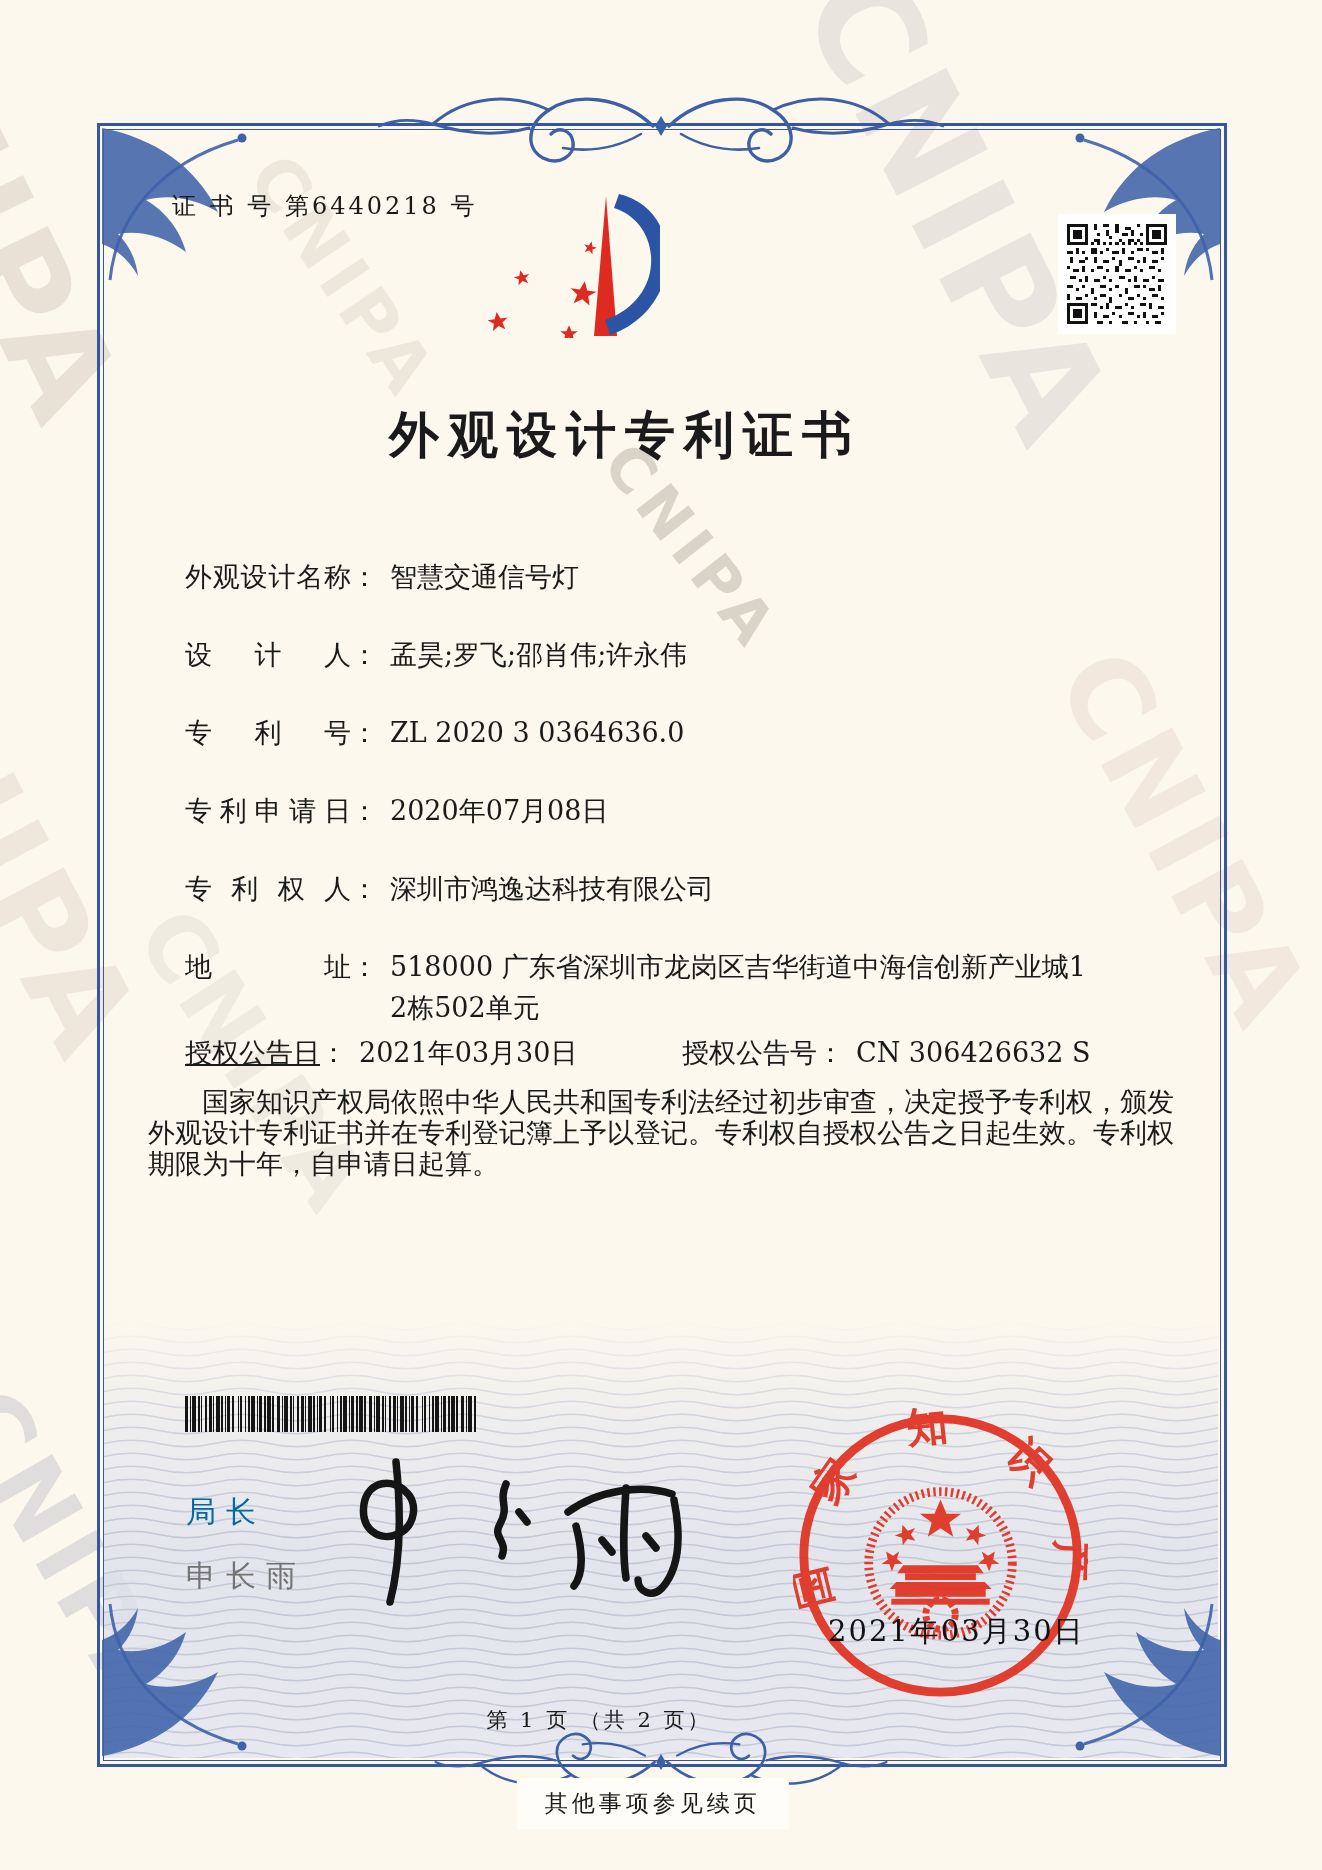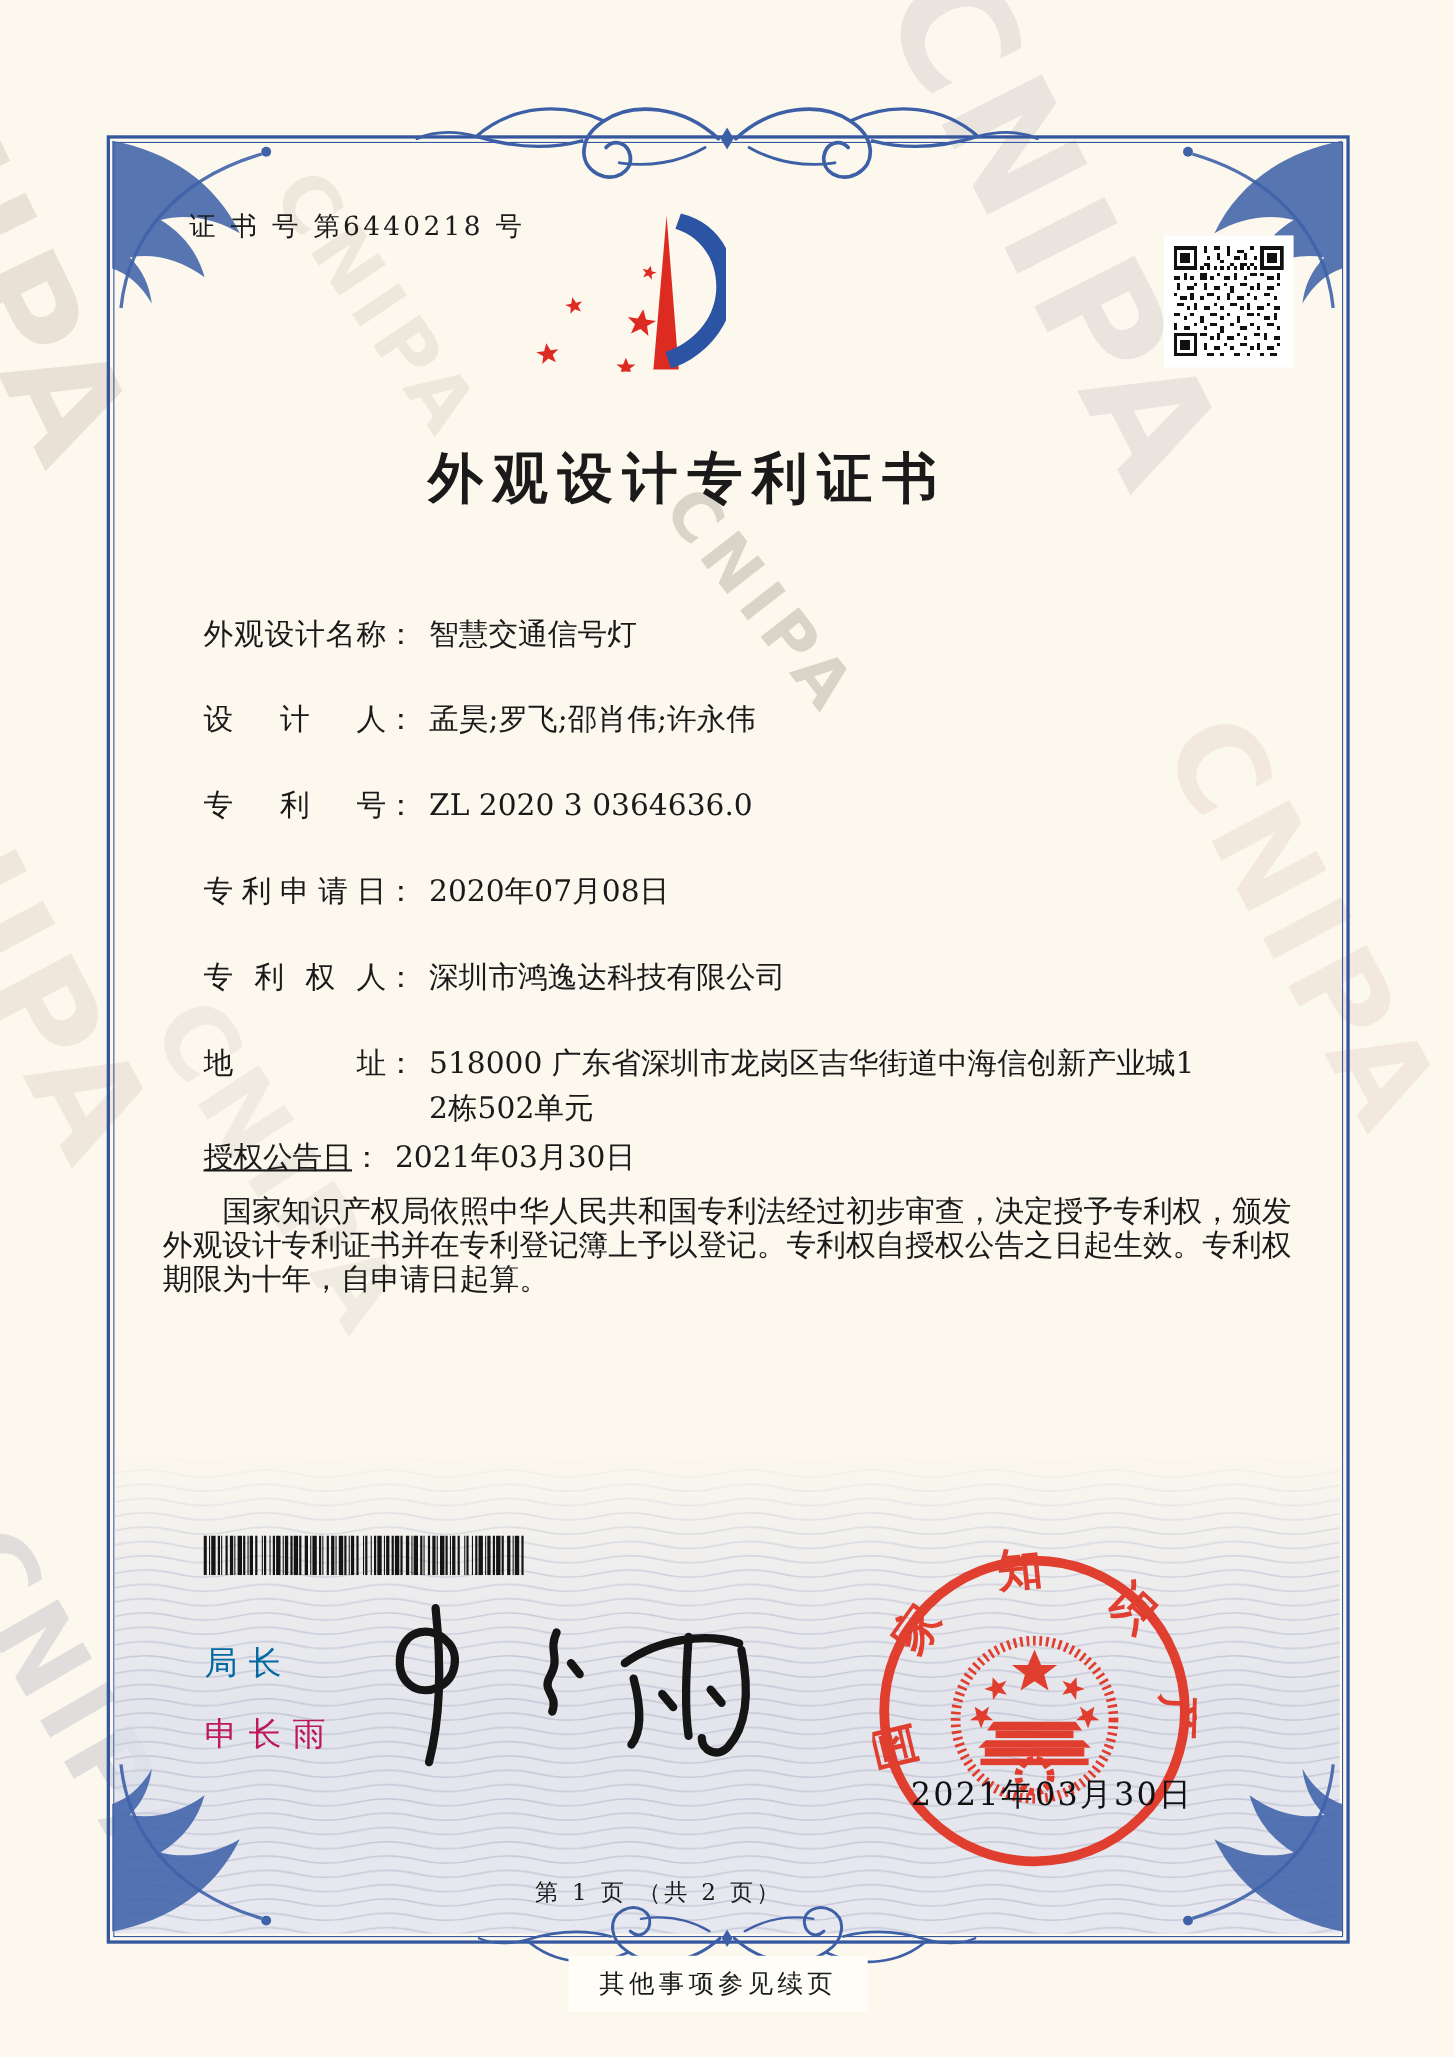--- a/index.html
+++ b/index.html
@@ -25,21 +25,21 @@
   .colon{display:inline-block;vertical-align:top;}
   .val{display:inline-block;vertical-align:top;margin-left:12px;white-space:pre-line;max-width:830px;line-height:41px;}
   .row, .lbl{line-height:41px;}
   .grant2{position:absolute;left:497px;top:0;white-space:nowrap;}
   .paras{left:148px;top:1086px;width:1042px;font-size:27px;line-height:31px;z-index:3;}
   .paras p{margin:0;text-indent:2em;}
   .barcode{left:185px;top:1396px;width:292px;height:36px;z-index:3;}
   .director-title{left:186px;top:1492px;font-family:Liberation Sans, sans-serif;
         font-size:30px;letter-spacing:10px;color:#0369a1;z-index:3;}
   .director-name{left:186px;top:1556px;font-family:"DejaVu Sans","Liberation Sans",sans-serif;
-        font-size:30px;letter-spacing:10px;color:#be185d;z-index:3;}
+        font-size:30px;letter-spacing:10px;color:#737373;z-index:3;}
   .sig{left:310px;top:1448px;width:420px;height:165px;z-index:3;}
   .seal{left:793px;top:1408px;width:295px;height:295px;z-index:4;}
   .seal-date{left:828px;top:1612px;font-size:29px;letter-spacing:2px;color:#111;z-index:5;white-space:nowrap;}
   .pageinfo{left:97px;top:1706px;width:1004px;text-align:center;font-size:21px;letter-spacing:3px;z-index:3;}
   .note{left:50%;transform:translateX(-53%);top:1778px;background:#fffdf7;padding:10px 28px;
         font-size:23px;letter-spacing:4px;z-index:3;white-space:nowrap;}
   .decor{position:absolute;left:0;top:0;width:1322px;height:1870px;z-index:2;pointer-events:none;}
 </style>
 </head>
 <body>
@@ -152,20 +152,23 @@
   </div>
   <div class="row" style="top:868px;">
     <span class="lbl">专利权人</span><span class="colon">：</span><span class="val">深圳市鸿逸达科技有限公司</span>
   </div>
   <div class="row" style="top:946px;">
     <span class="lbl">地址</span><span class="colon">：</span><span class="val">518000 广东省深圳市龙岗区吉华街道中海信创新产业城1
 2栋502单元</span>
   </div>
   <div class="row" style="top:1032px;width:1000px;">
     <span>授权公告日</span><span class="colon">：</span><span class="val">2021年03月30日</span>
+    <span class="grant2">
+      <span>授权公告号</span><span class="colon">：</span><span class="val">CN 306426632 S</span>
+    </span>
   </div>
 
   <div class="abs paras">
     <p>国家知识产权局依照中华人民共和国专利法经过初步审查，决定授予专利权，颁发外观设计专利证书并在专利登记簿上予以登记。专利权自授权公告之日起生效。专利权期限为十年，自申请日起算。</p>
   </div>
 
   <svg class="abs barcode" viewBox="0 0 292 36" preserveAspectRatio="none">
     <line x1="0" y1="18" x2="292" y2="18" stroke="#141414" stroke-width="36" stroke-dasharray="3 2 1 1 4 2 2 1 1 3 2 2 3 1 1 2 4 1 2 2 1 1 3 2 2 4 1 1 2 3 1 2 2 1 4 2 1 1 3 2 2 1 4 1 2 3"></line>
   </svg>
 

